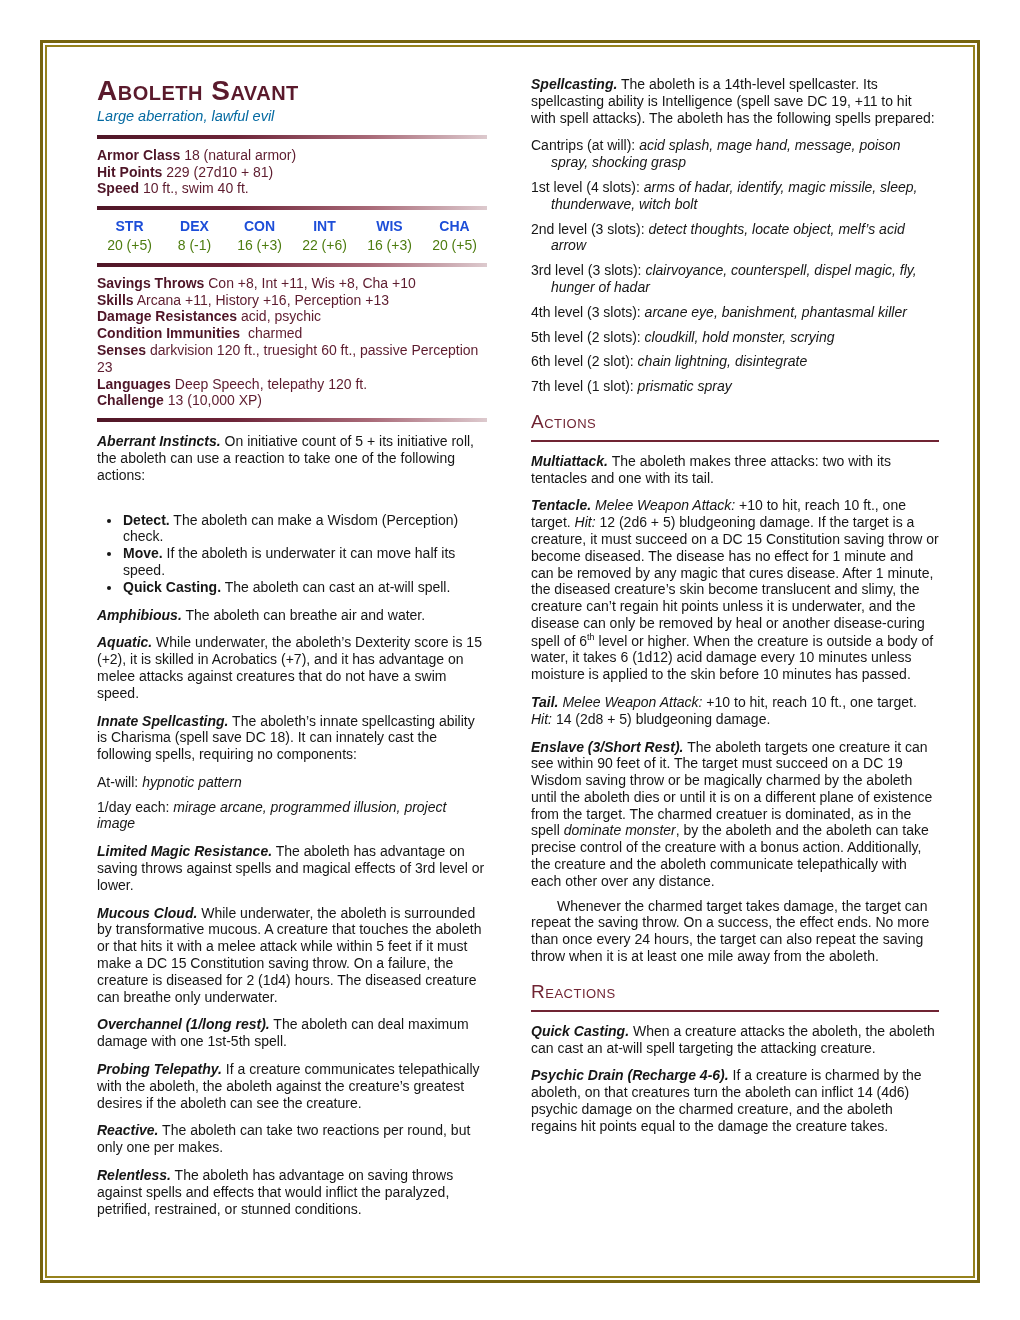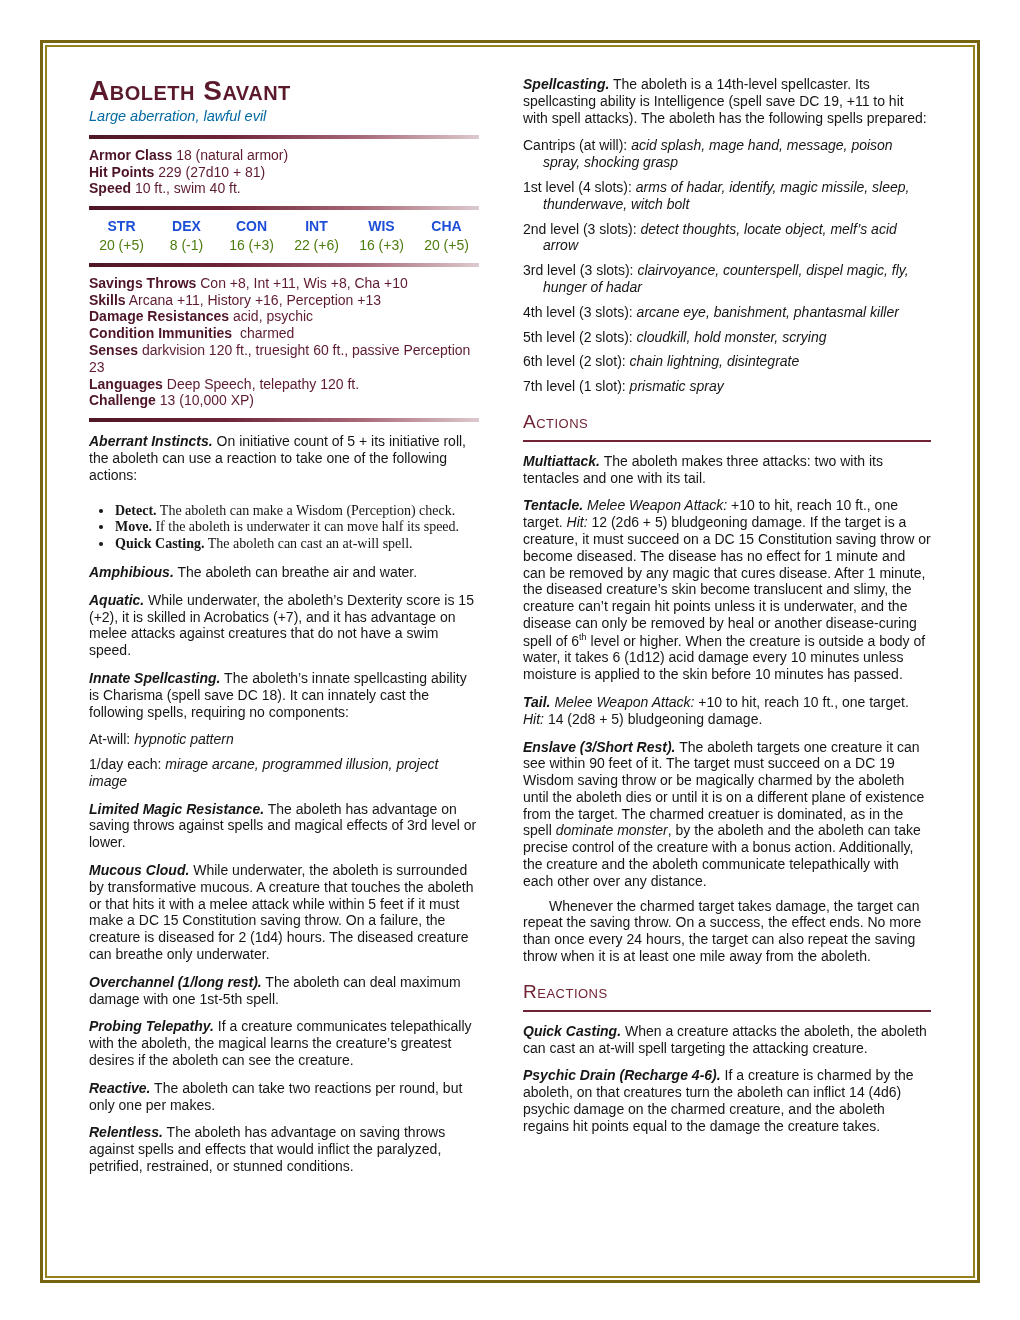--- a/index.html
+++ b/index.html
@@ -1,20 +1,20 @@
 <!DOCTYPE html>
 <html><head>
 <meta charset="utf-8">
 <style>
   html,body{margin:0;padding:0;background:#ffffff;}
   body{width:1020px;height:1320px;font-family:"Liberation Sans",sans-serif;position:relative;}
   .page{position:absolute;inset:0;background:#ffffff;}
   .frame-outer{position:absolute;left:40px;top:40px;width:934px;height:1237px;border:3px solid #76640e;}
   .frame-inner{position:absolute;left:2px;top:2px;right:2px;bottom:2px;border:2px solid #96821c;}
-  .content{position:absolute;left:89px;top:68px;width:842px;display:flex;gap:44px;}
+  .content{position:absolute;left:97px;top:68px;width:842px;display:flex;gap:44px;}
   .col{font-size:14px;color:#161616;line-height:1.2;}
   .col.left{width:390px;}
   .col.right{width:408px;}
 
   .title{margin:8px 0 0;font-variant:small-caps;font-weight:bold;font-size:28px;line-height:1.05;color:#5a1a2c;letter-spacing:0.5px;}
   .subtitle{font-style:italic;font-size:14.5px;color:#0369a1;margin-top:3px;}
   .rule{height:4px;margin:9px 0 8px;background:linear-gradient(90deg,#4f1626 0%,#6d2438 35%,#a96a78 70%,#ddcace 100%);}
 
   .stat-line{font-size:14px;color:#5d1b2e;line-height:1.2;}
   .stat-line b{color:#4e1527;}
@@ -25,21 +25,21 @@
 
   .para{margin:11px 0 0;}
   .para.tight{margin-top:8px;}
   .para.hang{padding-left:20px;text-indent:-20px;}
   .para.indent{text-indent:26px;}
   .r-b{font-weight:bold;}
   .r-i{font-style:italic;}
   .r-bi{font-weight:bold;font-style:italic;}
   sup{font-size:0.65em;}
 
-  .bullet-list{margin:19px 0 0;padding-left:25px;font-family:Liberation Serif, serif;}
+  .bullet-list{margin:28px 0 0;padding-left:25px;}
   .bullet-list li{margin:0;padding-left:1px;}
 
   .section-heading{font-variant:small-caps;font-size:19px;line-height:1.05;color:#702433;letter-spacing:0.5px;border-bottom:2px solid #702433;padding-bottom:8px;margin-top:17px;}
 </style>
 </head>
 <body>
 
 <div class="page">
   <div class="frame-outer">
     <div class="frame-inner"></div>
@@ -110,21 +110,21 @@
             <li><span class="r-b">Quick Casting.</span><span> The aboleth can cast an at-will spell.</span></li>
           </ul>
           <p class="para"><span class="r-bi">Amphibious.</span><span> The aboleth can breathe air and water.</span></p>
           <p class="para"><span class="r-bi">Aquatic.</span><span> While underwater, the aboleth’s Dexterity score is 15 (+2), it is skilled in Acrobatics (+7), and it has advantage on melee attacks against creatures that do not have a swim speed.</span></p>
           <p class="para"><span class="r-bi">Innate Spellcasting.</span><span> The aboleth’s innate spellcasting ability is Charisma (spell save DC 18). It can innately cast the following spells, requiring no components:</span></p>
           <p class="para"><span>At-will: </span><span class="r-i">hypnotic pattern</span></p>
           <p class="para tight"><span>1/day each: </span><span class="r-i">mirage arcane, programmed illusion, project image</span></p>
           <p class="para"><span class="r-bi">Limited Magic Resistance.</span><span> The aboleth has advantage on saving throws against spells and magical effects of 3rd level or lower.</span></p>
           <p class="para"><span class="r-bi">Mucous Cloud.</span><span> While underwater, the aboleth is surrounded by transformative mucous. A creature that touches the aboleth or that hits it with a melee attack while within 5 feet if it must make a DC 15 Constitution saving throw. On a failure, the creature is diseased for 2 (1d4) hours. The diseased creature can breathe only underwater.</span></p>
           <p class="para"><span class="r-bi">Overchannel (1/long rest).</span><span> The aboleth can deal maximum damage with one 1st-5th spell.</span></p>
-          <p class="para"><span class="r-bi">Probing Telepathy.</span><span> If a creature communicates telepathically with the aboleth, the magical learns the creature’s greatest desires if the aboleth can see the creature.</span></p>
+          <p class="para"><span class="r-bi">Probing Telepathy.</span><span> If a creature communicates telepathically with the aboleth, the aboleth against the creature’s greatest desires if the aboleth can see the creature.</span></p>
           <p class="para"><span class="r-bi">Reactive.</span><span> The aboleth can take two reactions per round, but only one per makes.</span></p>
           <p class="para"><span class="r-bi">Relentless.</span><span> The aboleth has advantage on saving throws against spells and effects that would inflict the paralyzed, petrified, restrained, or stunned conditions.</span></p>
         </div>
     </div>
 
     <div class="col right">
       <div>
           <p class="para tight"><span class="r-bi">Spellcasting.</span><span> The aboleth is a 14th-level spellcaster. Its spellcasting ability is Intelligence (spell save DC 19, +11 to hit with spell attacks). The aboleth has the following spells prepared:</span></p>
           <p class="para hang"><span>Cantrips (at will): </span><span class="r-i">acid splash, mage hand, message, poison spray, shocking grasp</span></p>
           <p class="para hang tight"><span>1st level (4 slots): </span><span class="r-i">arms of hadar, identify, magic missile, sleep, thunderwave, witch bolt</span></p>

